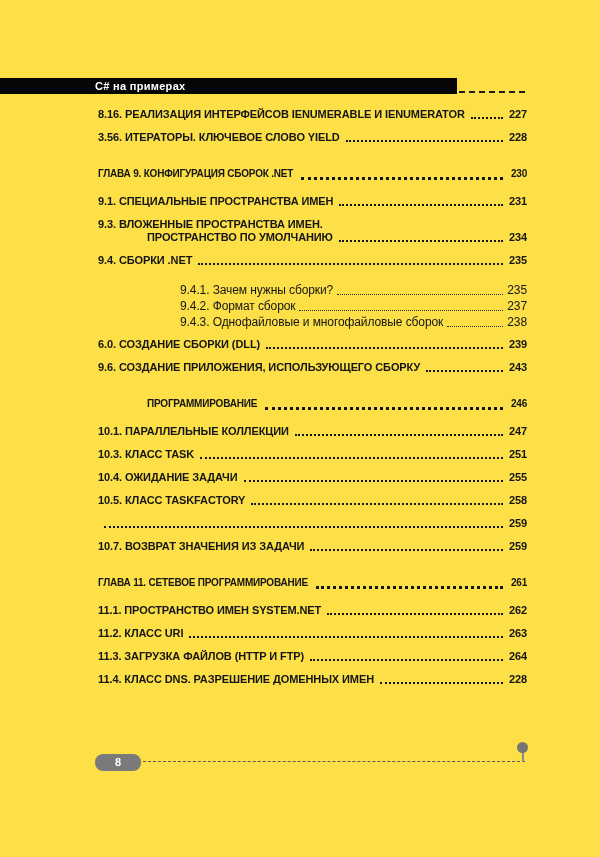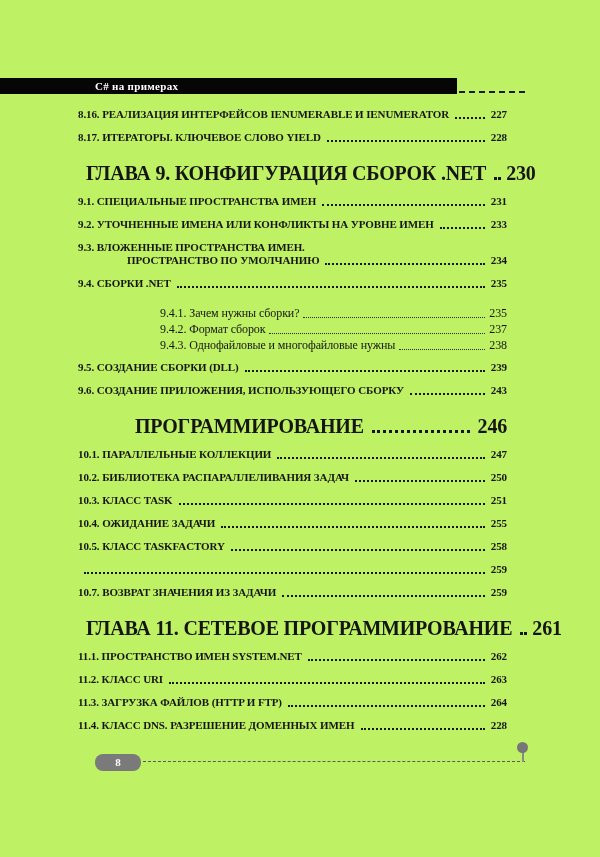--- a/index.html
+++ b/index.html
@@ -1,42 +1,42 @@
 <!DOCTYPE html>
 <html><head>
 <meta charset="utf-8">
 <style>
   html,body{margin:0;padding:0;background:#ffffff;}
   .page{
-    position:relative;width:600px;height:857px;background:#bef264;overflow:hidden;
-    font-family:Liberation Serif, serif;color:#151515;
+    position:relative;width:600px;height:857px;background:#fde047;overflow:hidden;
+    font-family:Liberation Sans, sans-serif;color:#151515;
   }
   
   .header-bar{
     position:absolute;top:78px;left:0;width:457px;height:16px;background:#060606;
     color:#ffffff;font-size:11px;font-weight:bold;line-height:16px;
     padding-left:95px;box-sizing:border-box;letter-spacing:.3px;white-space:nowrap;
   }
   .header-dash{
     position:absolute;top:91px;left:459px;width:66px;height:0;
     border-top:2px dashed #1c1c1c;
   }
   
-  .toc{position:absolute;top:108px;left:78px;width:429px;}
+  .toc{position:absolute;top:108px;left:98px;width:429px;}
   .row{display:flex;align-items:baseline;}
   .row .lbl{flex:0 0 auto;white-space:nowrap;}
   .row .dots{flex:1 1 0;min-width:4px;border-bottom:2px dotted #161616;margin:0 6px 2px 6px;align-self:stretch;}
   .row .pg{flex:0 0 auto;font-weight:bold;}
   .row.item{font-size:11px;font-weight:bold;line-height:13px;margin-bottom:10px;letter-spacing:-.1px;}
   .row.subitem{font-size:12px;font-weight:normal;line-height:16px;margin-bottom:0;padding-left:82px;letter-spacing:-.1px;}
   .row.subitem .dots{border-bottom:1.5px dotted #2a2a2a;margin:0 4px 3px 4px;}
   .row.subitem .pg{font-weight:normal;}
   .row.item + .row.subitem{margin-top:15px;align-items:center;}
   .row.subitem + .row.item{margin-top:8px;}
-  .row.chapter{font-size:20px;font-weight:bold;line-height:19px;margin:20px 0 12px 8px;letter-spacing:-.2px;}
+  .row.chapter{font-size:10px;font-weight:bold;line-height:19px;margin:20px 0 12px 0;letter-spacing:-.2px;}
   .row.chapter .dots{border-bottom:3px dotted #161616;margin:0 8px 3px 8px;}
   .row.twoline{display:block;}
   .row.twoline .l1{white-space:nowrap;}
   .row.twoline .l2{display:flex;align-items:baseline;padding-left:49px;text-align:center;}
   .row.twoline .l2 .lbl{flex:0 0 auto;white-space:nowrap;}
   
   .page-pill{
     position:absolute;left:95px;top:754px;width:46px;height:17px;background:#7a7a7a;
     border-radius:8px;color:#ffffff;font-size:11px;font-weight:bold;
     text-align:center;line-height:17px;
@@ -63,38 +63,33 @@
   </div>
   <div class="header-dash"></div>
 
   <div class="toc">
       <div class="row item">
         <span class="lbl">8.16. РЕАЛИЗАЦИЯ ИНТЕРФЕЙСОВ IENUMERABLE И IENUMERATOR</span>
         <span class="dots"></span>
         <span class="pg">227</span>
       </div>
       <div class="row item">
-        <span class="lbl">8.17. ИТЕРАТОРЫ. КЛЮЧЕВОЕ СЛОВО YIELD</span>
+        <span class="lbl">3.56. ИТЕРАТОРЫ. КЛЮЧЕВОЕ СЛОВО YIELD</span>
         <span class="dots"></span>
         <span class="pg">228</span>
       </div>
       <div class="row chapter">
         <span class="lbl">ГЛАВА 9.  КОНФИГУРАЦИЯ СБОРОК .NET</span>
         <span class="dots"></span>
         <span class="pg">230</span>
       </div>
       <div class="row item">
         <span class="lbl">9.1. СПЕЦИАЛЬНЫЕ ПРОСТРАНСТВА ИМЕН</span>
         <span class="dots"></span>
         <span class="pg">231</span>
-      </div>
-      <div class="row item">
-        <span class="lbl">9.2. УТОЧНЕННЫЕ ИМЕНА ИЛИ КОНФЛИКТЫ НА УРОВНЕ ИМЕН</span>
-        <span class="dots"></span>
-        <span class="pg">233</span>
       </div>
       <div class="row item twoline">
         <div class="l1">9.3. ВЛОЖЕННЫЕ ПРОСТРАНСТВА ИМЕН.</div>
         <div class="l2">
           <span class="lbl">ПРОСТРАНСТВО ПО УМОЛЧАНИЮ</span>
           <span class="dots"></span>
           <span class="pg">234</span>
         </div>
       </div>
       <div class="row item">
@@ -106,50 +101,45 @@
         <span class="lbl">9.4.1. Зачем нужны сборки?</span>
         <span class="dots"></span>
         <span class="pg">235</span>
       </div>
       <div class="row subitem">
         <span class="lbl">9.4.2. Формат сборок</span>
         <span class="dots"></span>
         <span class="pg">237</span>
       </div>
       <div class="row subitem">
-        <span class="lbl">9.4.3. Однофайловые и многофайловые нужны</span>
+        <span class="lbl">9.4.3. Однофайловые и многофайловые сборок</span>
         <span class="dots"></span>
         <span class="pg">238</span>
       </div>
       <div class="row item">
-        <span class="lbl">9.5. СОЗДАНИЕ СБОРКИ (DLL)</span>
+        <span class="lbl">6.0. СОЗДАНИЕ СБОРКИ (DLL)</span>
         <span class="dots"></span>
         <span class="pg">239</span>
       </div>
       <div class="row item">
         <span class="lbl">9.6. СОЗДАНИЕ ПРИЛОЖЕНИЯ, ИСПОЛЬЗУЮЩЕГО СБОРКУ</span>
         <span class="dots"></span>
         <span class="pg">243</span>
       </div>
       <div class="row chapter twoline">
         <div class="l2">
           <span class="lbl">ПРОГРАММИРОВАНИЕ</span>
           <span class="dots"></span>
           <span class="pg">246</span>
         </div>
       </div>
       <div class="row item">
         <span class="lbl">10.1. ПАРАЛЛЕЛЬНЫЕ КОЛЛЕКЦИИ</span>
         <span class="dots"></span>
         <span class="pg">247</span>
-      </div>
-      <div class="row item">
-        <span class="lbl">10.2. БИБЛИОТЕКА РАСПАРАЛЛЕЛИВАНИЯ ЗАДАЧ</span>
-        <span class="dots"></span>
-        <span class="pg">250</span>
       </div>
       <div class="row item">
         <span class="lbl">10.3. КЛАСС TASK</span>
         <span class="dots"></span>
         <span class="pg">251</span>
       </div>
       <div class="row item">
         <span class="lbl">10.4. ОЖИДАНИЕ ЗАДАЧИ</span>
         <span class="dots"></span>
         <span class="pg">255</span>

